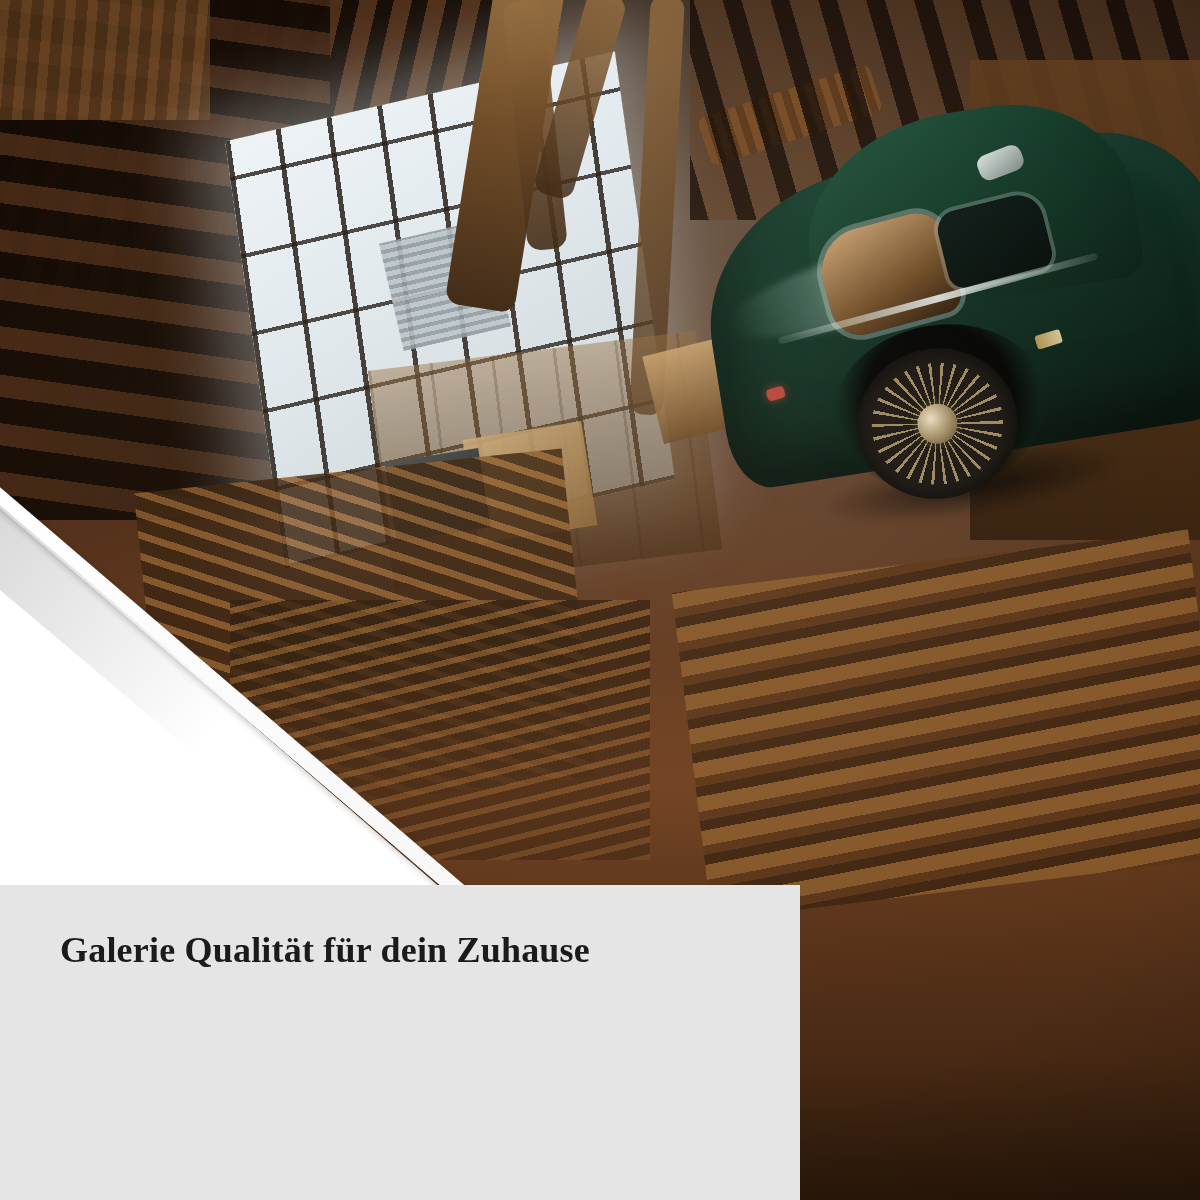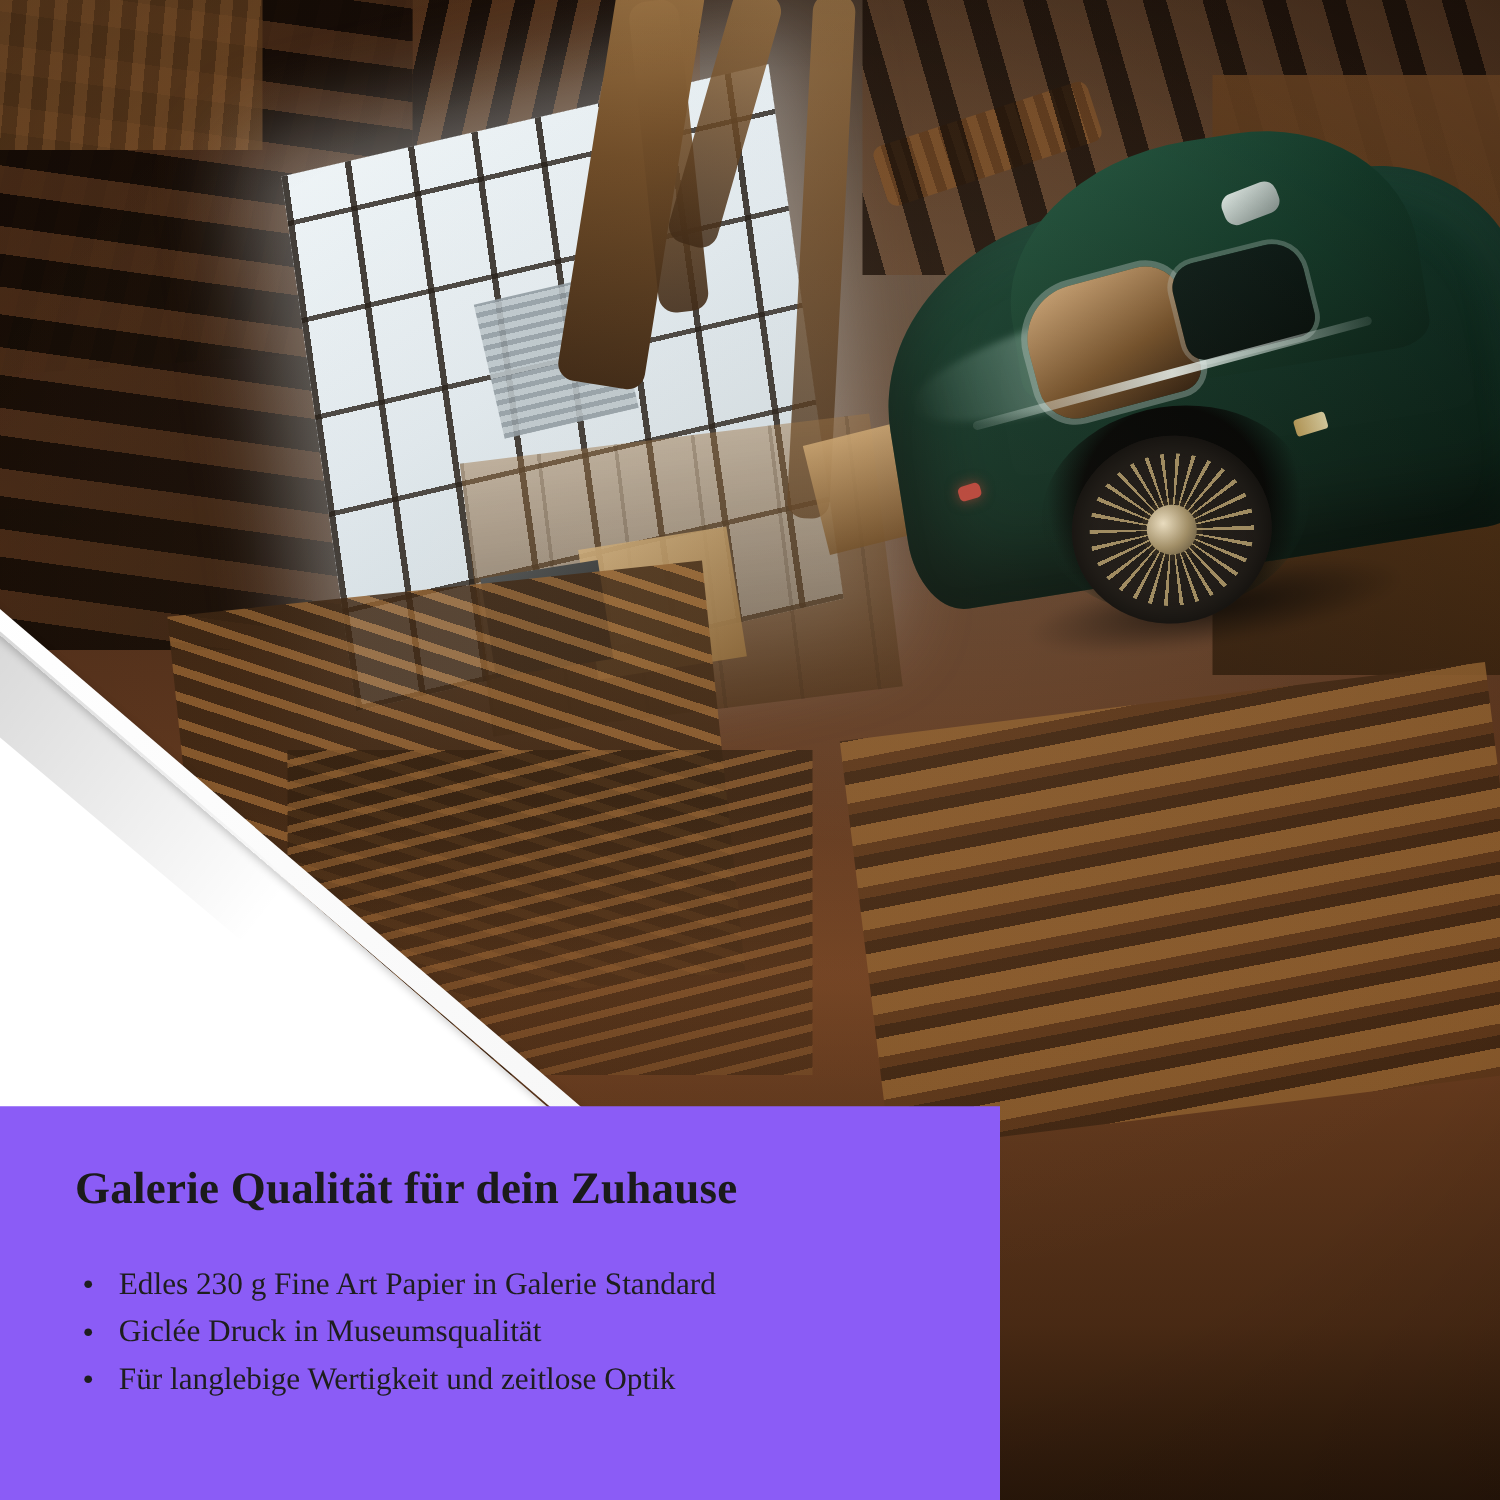--- a/index.html
+++ b/index.html
@@ -349,21 +349,21 @@
     clip-path: polygon(0 35px, 810px 730px, 760px 760px, 0 120px);
     pointer-events: none;
   }
 
   
   .info-panel {
     position: absolute;
     left: 0; bottom: 0;
     width: 800px;
     height: 315px;
-    background: #8b5cf6;
+    background: #e5e5e5;
     padding: 44px 60px 0 60px;
     box-sizing: border-box;
   }
   .info-title {
     font-family: "Liberation Serif", serif;
     font-weight: bold;
     font-size: 36px;
     color: #1b1b1b;
     margin: 0 0 38px 0;
     letter-spacing: 0.2px;
@@ -445,20 +445,15 @@
     </div>
 
     <div class="grade"></div>
   </div>
 
   <div class="paper-edge"></div>
   <div class="corner-shadow"></div>
 
   <div class="info-panel">
     <h2 class="info-title">Galerie Qualität für dein Zuhause</h2>
-    <ul class="info-list">
-      <li>Edles 230 g Fine Art Papier in Galerie Standard</li>
-      <li>Giclée Druck in Museumsqualität</li>
-      <li>Für langlebige Wertigkeit und zeitlose Optik</li>
-    </ul>
   </div>
 
 </div>
 
 </body></html>

